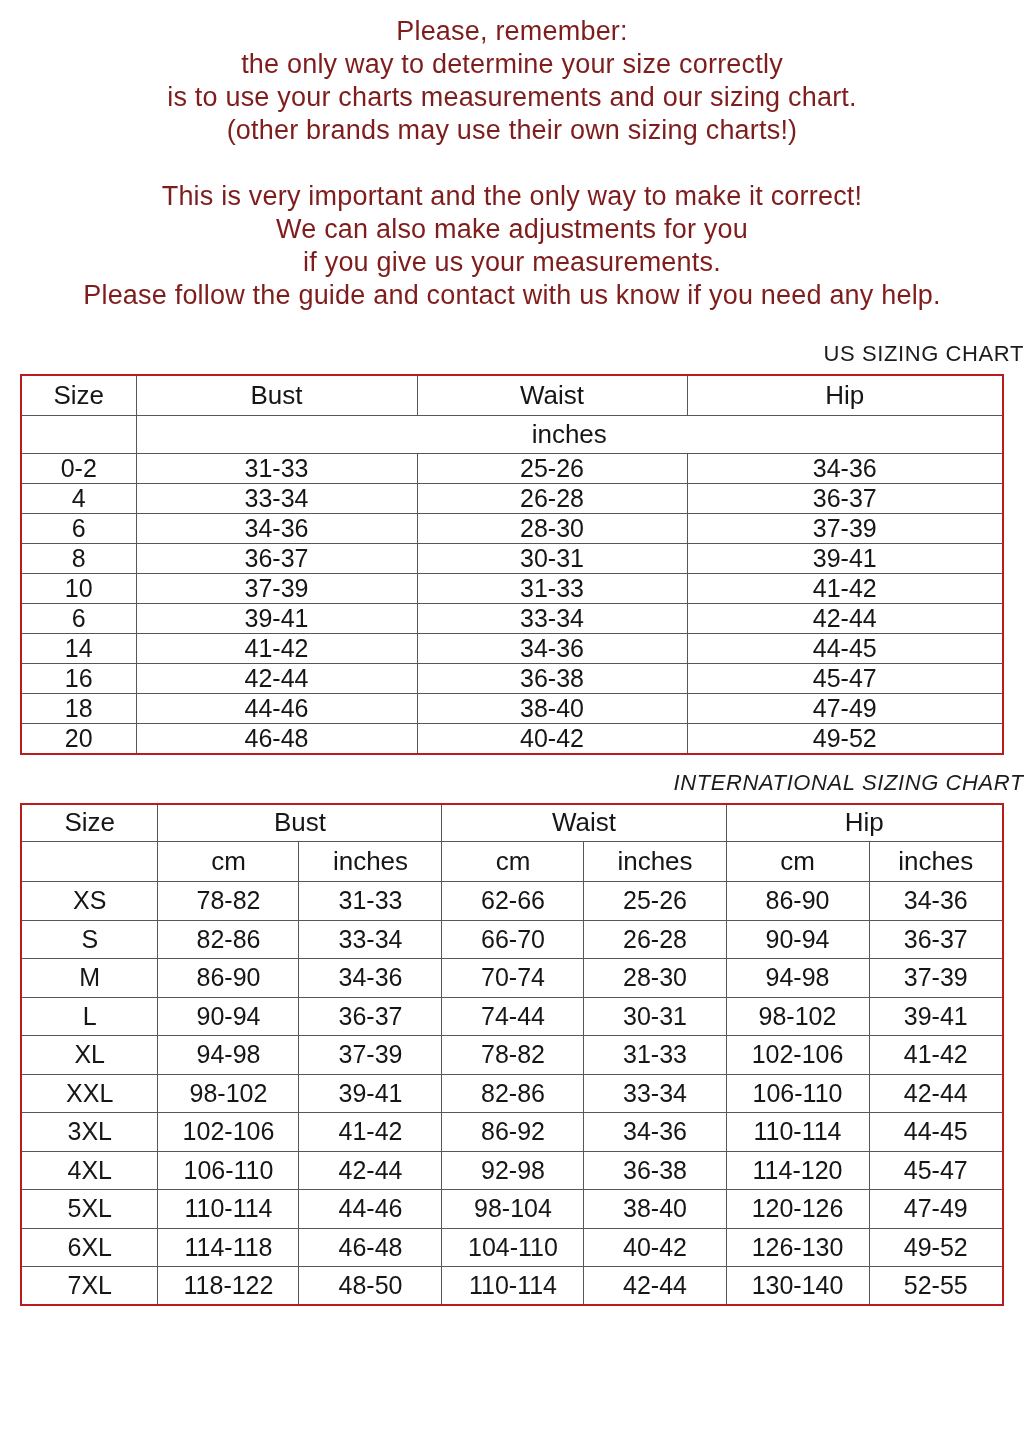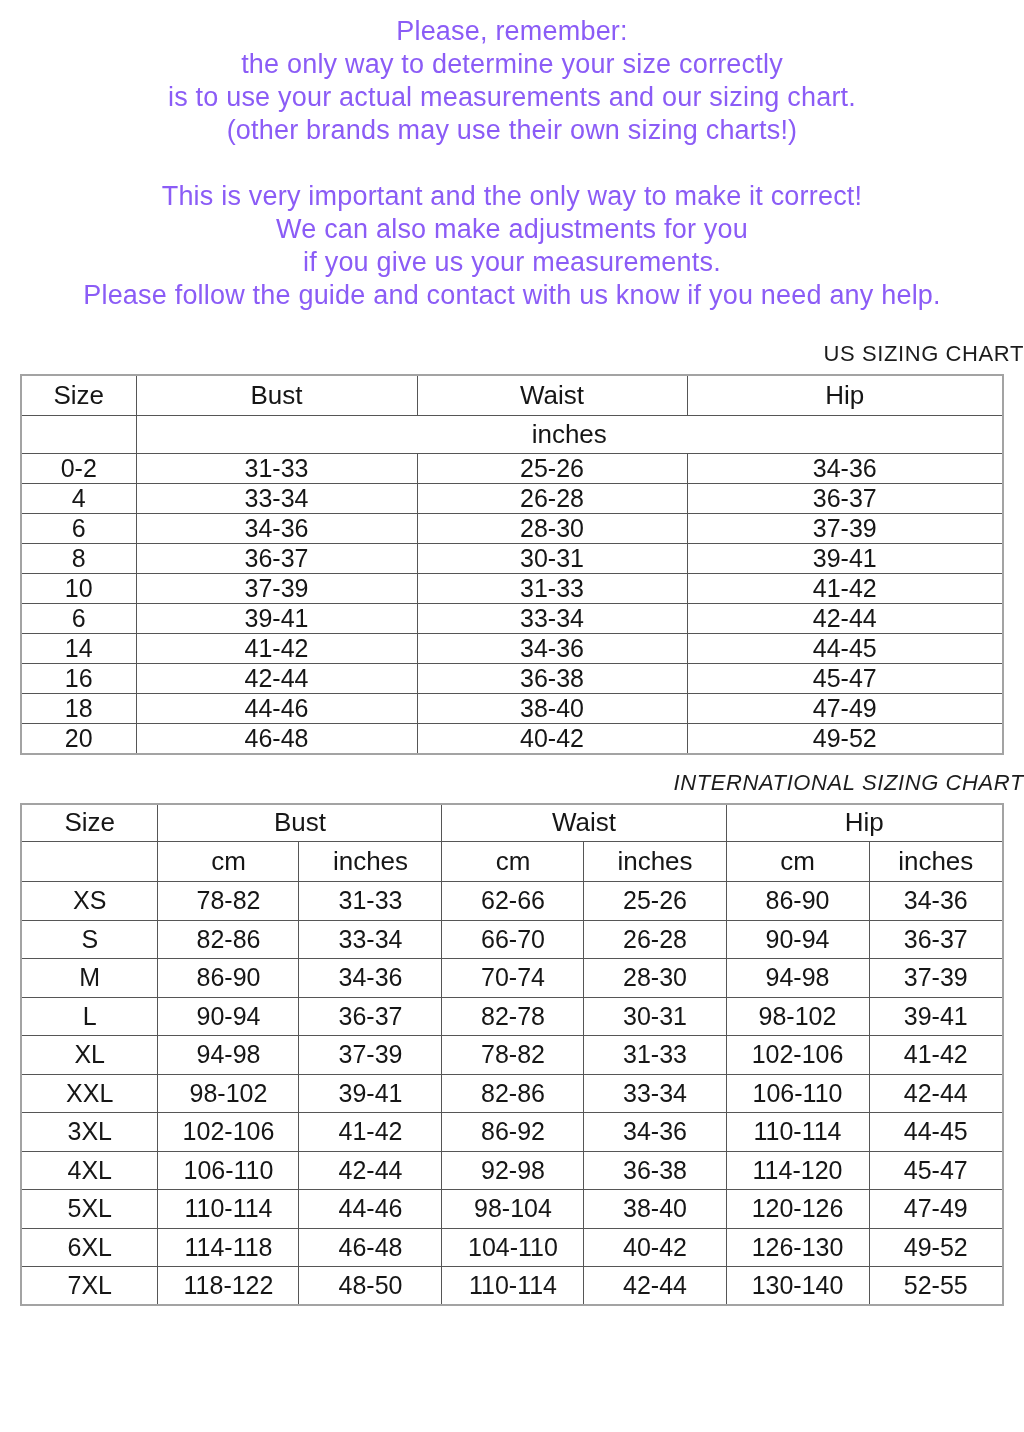--- a/index.html
+++ b/index.html
@@ -27,21 +27,21 @@
     color: #1c1c1c;
     font-weight: 400;
   }
   .title-us   { margin-top: 29px; margin-bottom: 7px; }
   .title-intl { margin-top: 15px; margin-bottom: 7px; font-style: italic; }
   table.sizing {
     border-collapse: collapse;
     table-layout: fixed;
     margin: 0 auto;
     width: 982px;
-    border: 2px solid #a3a3a3;
+    border: 2px solid #b91c1c;
   }
   table.sizing th, table.sizing td {
     border: 1px solid #565656;
     text-align: center;
     vertical-align: middle;
     padding: 0;
     font-weight: 400;
     overflow: hidden;
     white-space: nowrap;
   }
@@ -50,25 +50,25 @@
   #us-table tr.r-head  { height: 40px; }
   #us-table tr.r-unit  { height: 38px; }
   #us-table tbody tr   { height: 24px; }
   #intl-table tr.r-head { height: 38px; }
   #intl-table tr.r-unit { height: 40px; }
   #intl-table tbody tr  { height: 38.5px; }
 </style>
 </head>
 <body>
 
-<div class="intro" style="color: #8b5cf6;">
+<div class="intro" style="color: #7f1d1d;">
   <div class="intro-block p1" id="intro-p1">
       <div>Please, remember:</div>
       <div>the only way to determine your size correctly</div>
-      <div>is to use your actual measurements and our sizing chart.</div>
+      <div>is to use your charts measurements and our sizing chart.</div>
       <div>(other brands may use their own sizing charts!)</div>
     </div>
   <div class="intro-block p2" id="intro-p2">
       <div>This is very important and the only way to make it correct!</div>
       <div>We can also make adjustments for you</div>
       <div>if you give us your measurements.</div>
       <div>Please follow the guide and contact with us know if you need any help.</div>
     </div>
 </div>
 
@@ -211,21 +211,21 @@
         <td>34-36</td>
         <td>70-74</td>
         <td>28-30</td>
         <td>94-98</td>
         <td>37-39</td>
       </tr>
       <tr>
         <td>L</td>
         <td>90-94</td>
         <td>36-37</td>
-        <td>82-78</td>
+        <td>74-44</td>
         <td>30-31</td>
         <td>98-102</td>
         <td>39-41</td>
       </tr>
       <tr>
         <td>XL</td>
         <td>94-98</td>
         <td>37-39</td>
         <td>78-82</td>
         <td>31-33</td>

